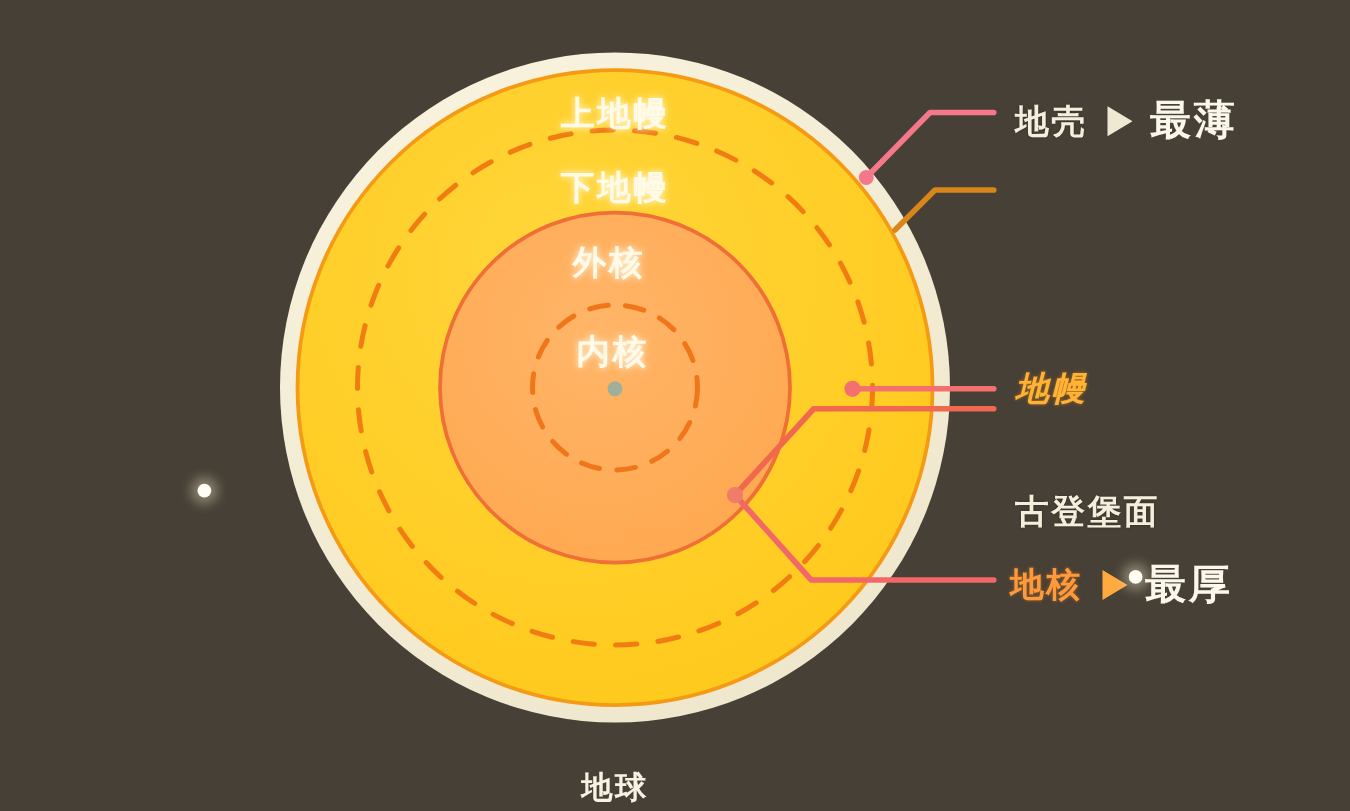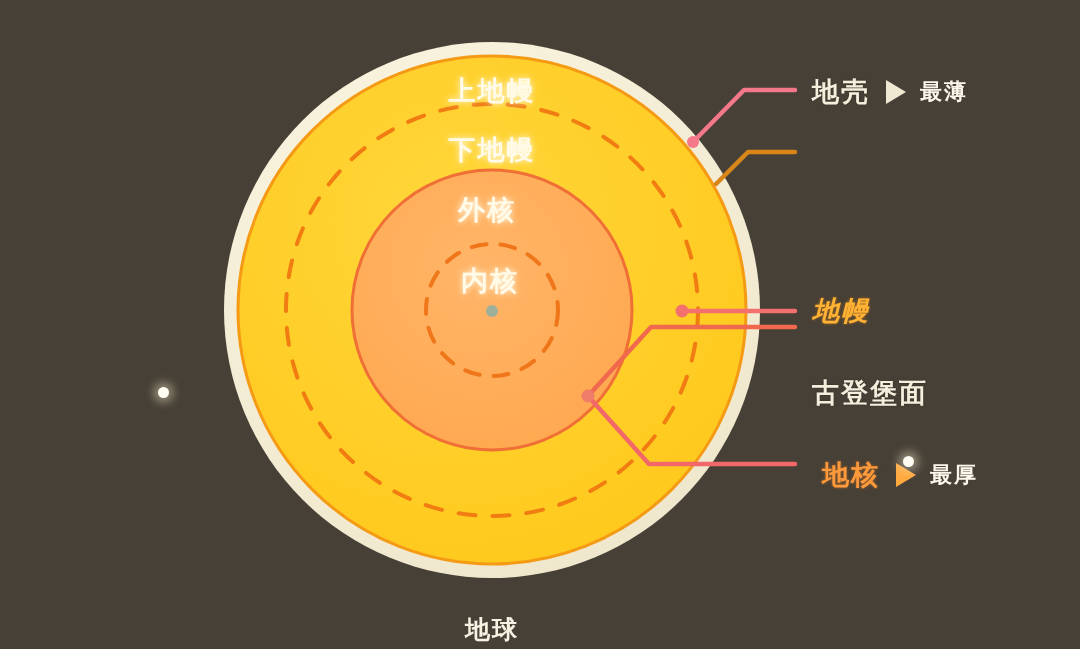--- a/index.html
+++ b/index.html
@@ -69,21 +69,21 @@
   .title-orange{ color: #ff9a3c; text-shadow: 0 0 3px rgba(255,140,30,.5); }
   .tri {
     width: 0; height: 0;
     border-top: 12px solid transparent;
     border-bottom: 12px solid transparent;
     margin: 0 14px 0 16px;
   }
   .tri-cream { border-left: 20px solid #efe9d4; }
   .tri-orange{ border-left: 20px solid #ffa93f; }
   .legend-note {
-    font-size: 22px;
+    font-size: 33px;
     font-weight: bold;
     letter-spacing: 2px;
     color: #fbf7ea;
     font-family: "Liberation Sans", "DejaVu Sans", sans-serif;
   }
   .cursor-dot {
     position: absolute;
     width: 11px; height: 11px;
     border-radius: 50%;
     background: #fffdf4;
@@ -166,25 +166,25 @@
       <span class="legend-title title-cream">地壳</span>
       <span class="tri tri-cream"></span>
       <span class="legend-note">最薄</span>
     </div>
 
 
     <div class="legend-row" style="left:6px; top:293px;font-style:italic;">
       <span class="legend-title title-gold">地幔</span>
     </div>
 
-    <div class="legend-row" style="left:6px; top:375px;justify-content:center;">
+    <div class="legend-row" style="left:6px; top:391px;justify-content:center;">
       <span class="legend-title title-cream">古登堡面</span>
     </div>
 
-    <div class="legend-row" style="left:16px; top:445px;margin-top:12px;">
+    <div class="legend-row" style="left:2px; top:445px;">
       <span class="legend-title title-orange">地核</span>
       <span class="tri tri-orange"></span>
       <span class="legend-note">最厚</span>
     </div>
 
   </div>
 
   <div class="cursor-dot" style="left:158px; top:387px;"></div>
   <div class="cursor-dot" style="left:903px; top:456px;"></div>
 

